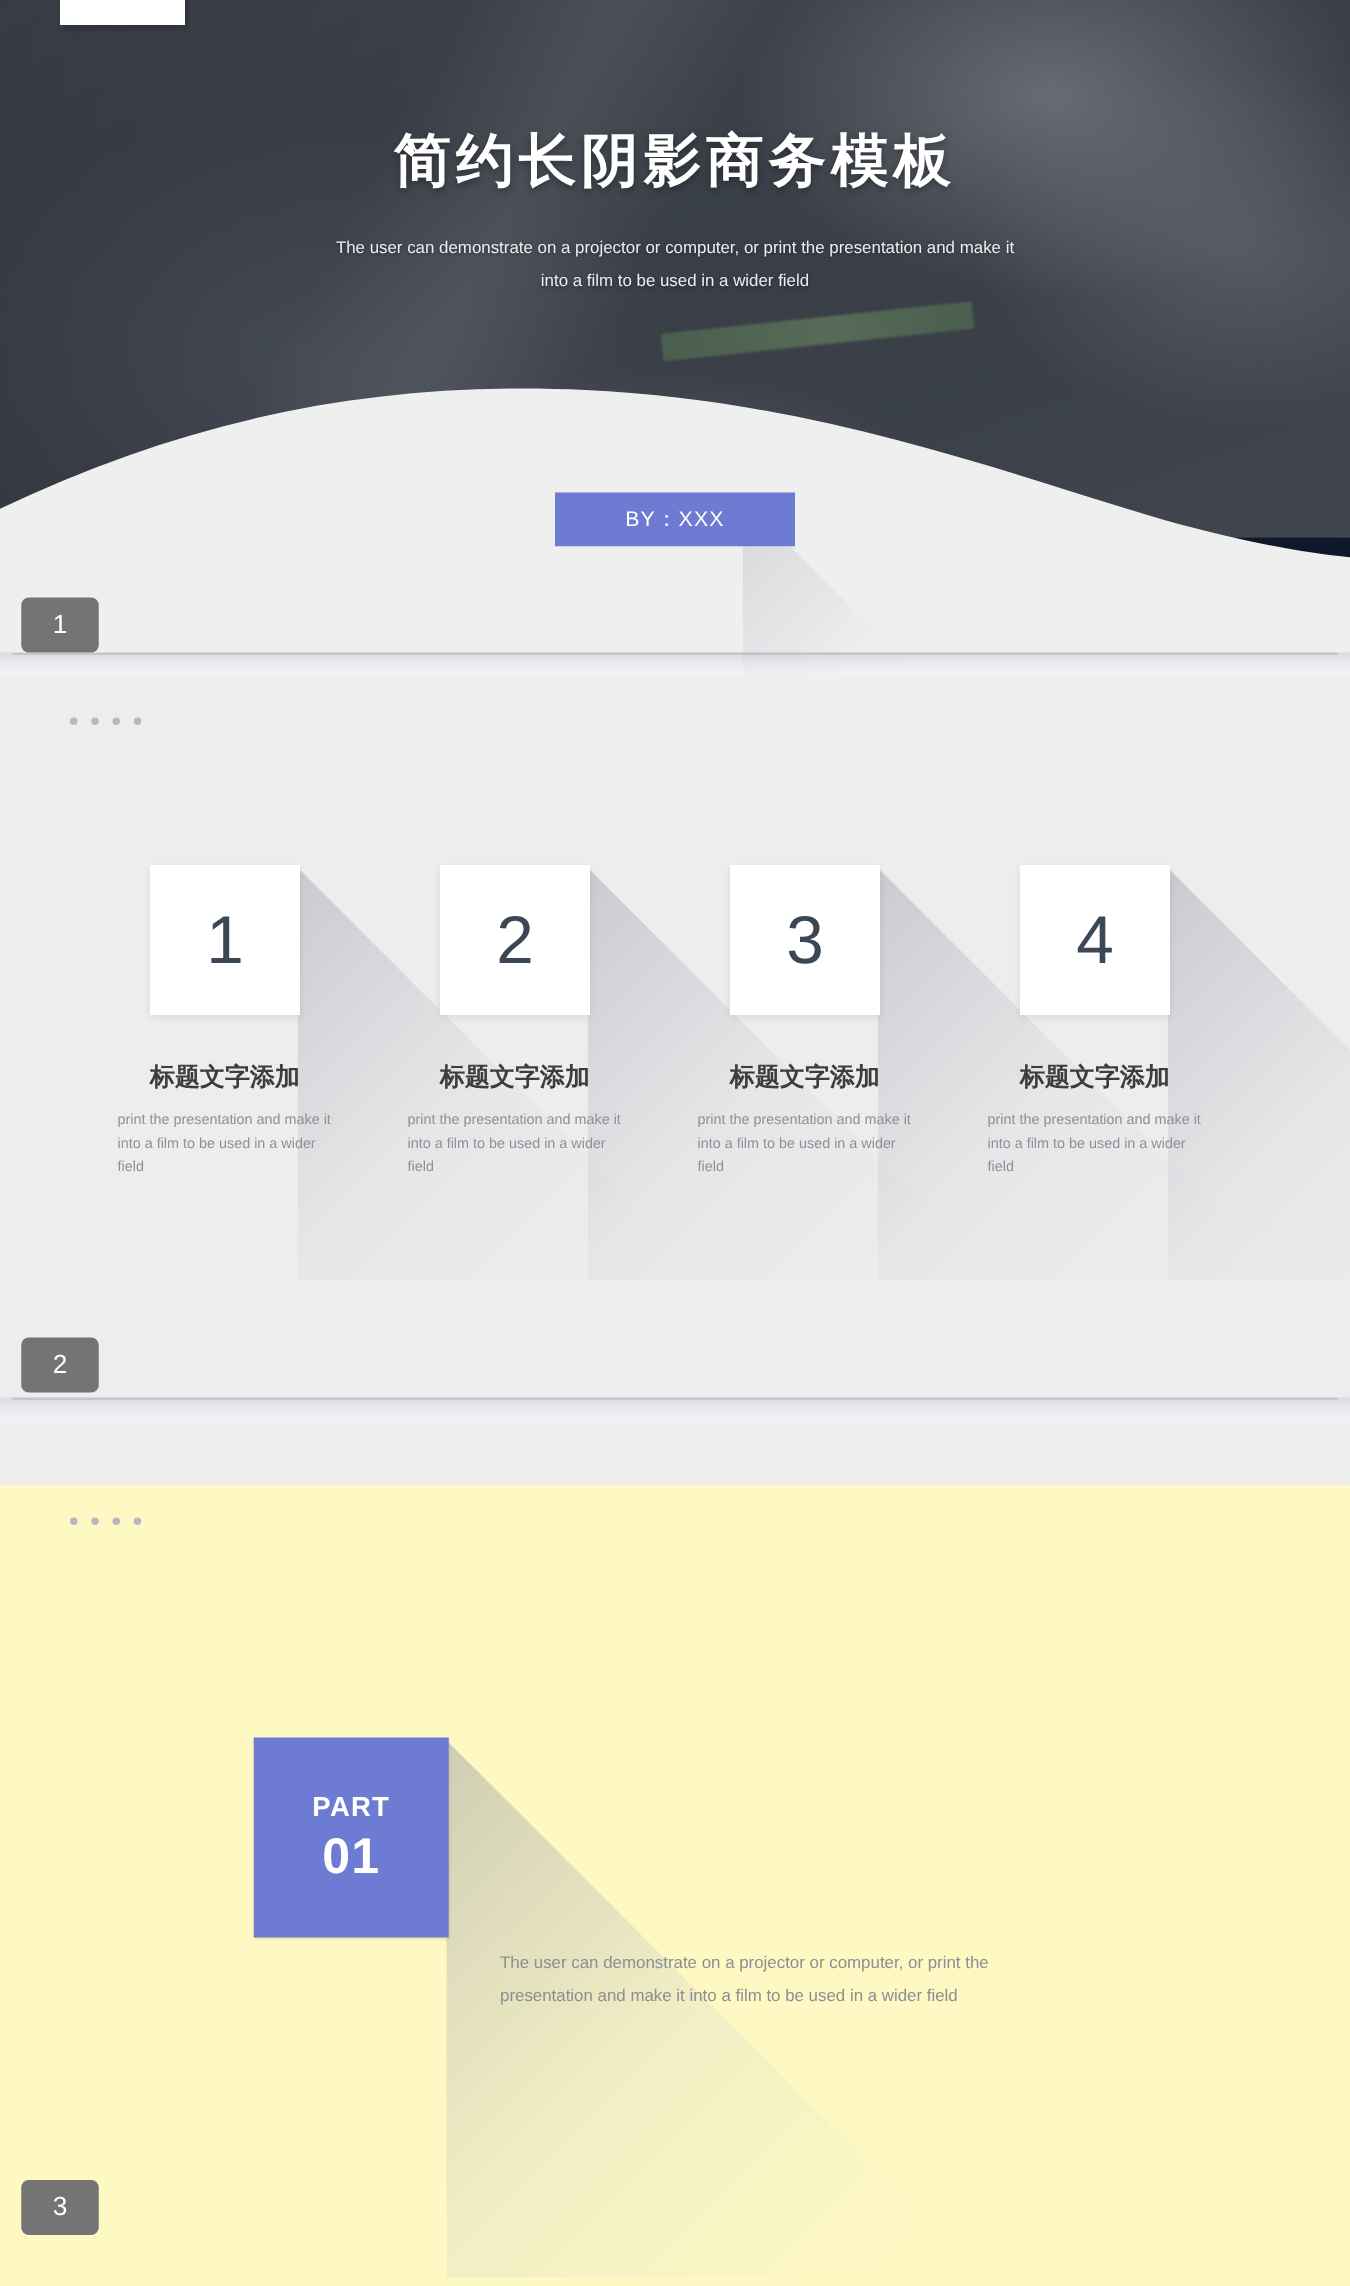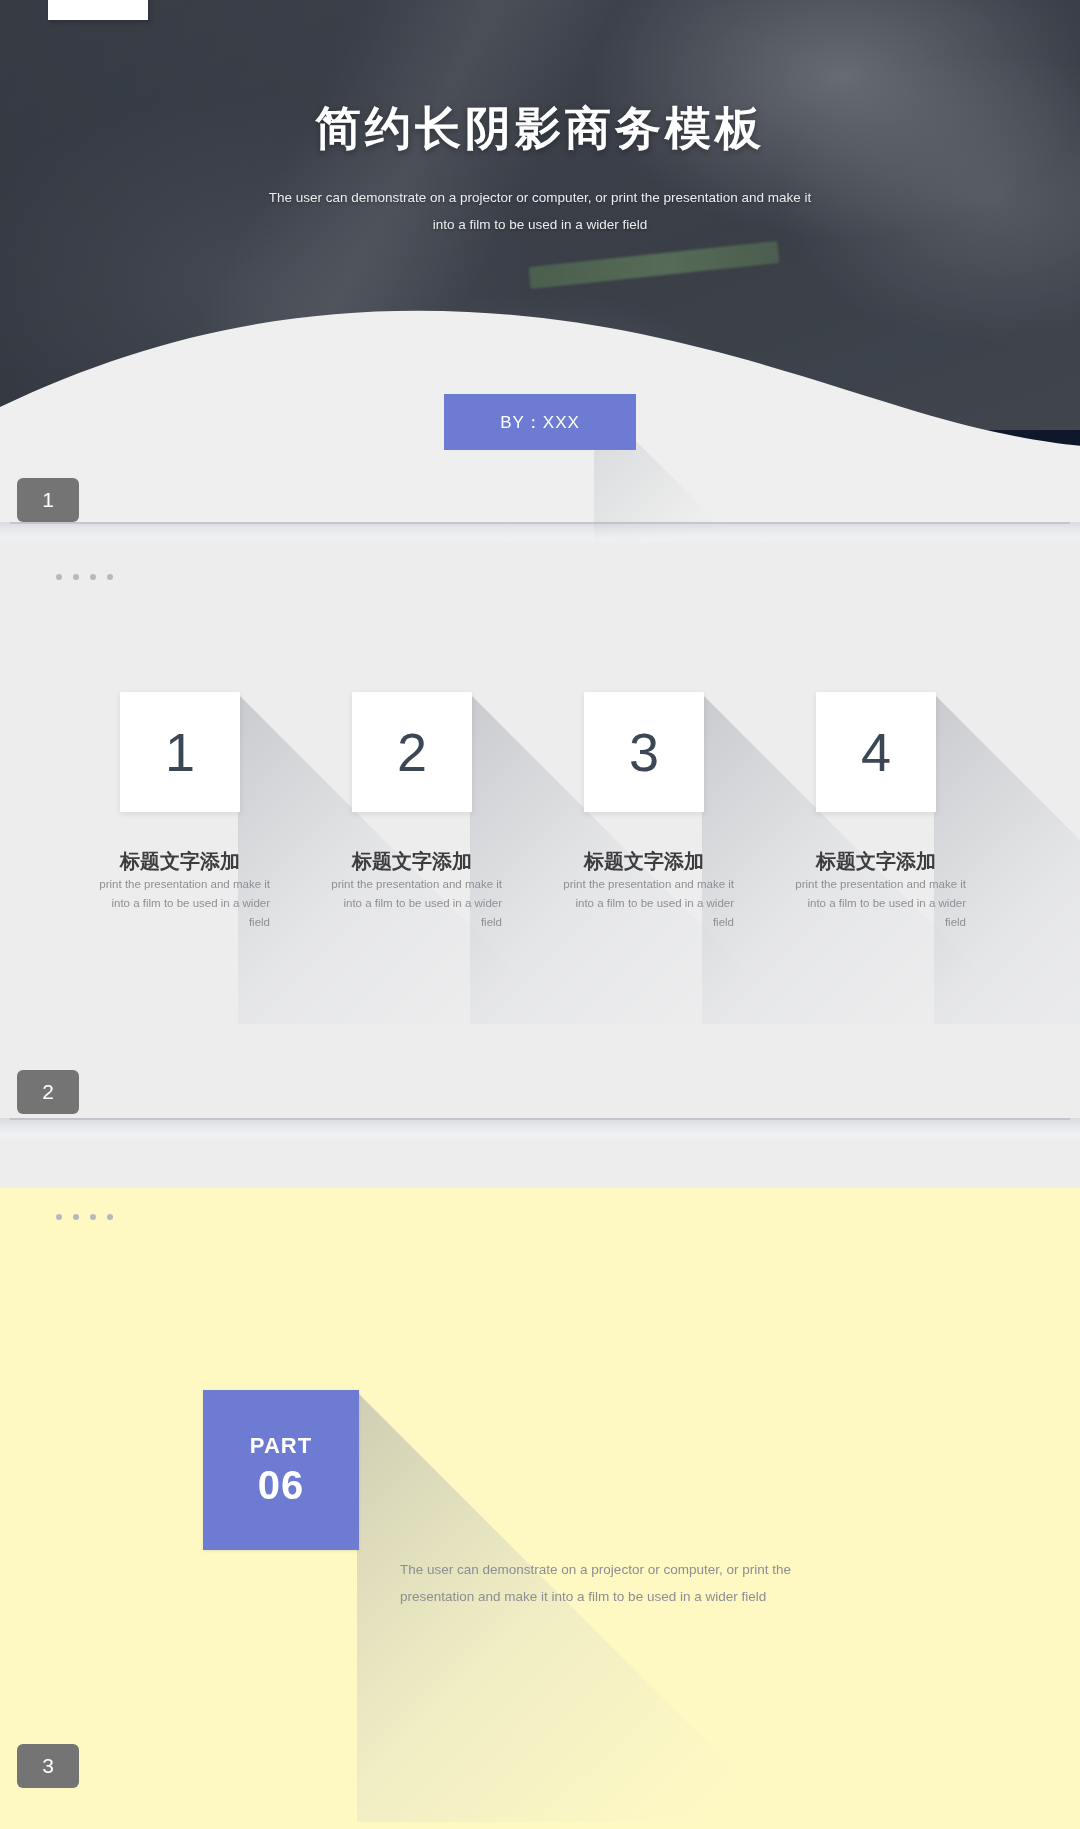--- a/index.html
+++ b/index.html
@@ -111,21 +111,21 @@
 
   .by-wrap {
     position: absolute;
     left: 444px;
     top: 394px;
     z-index: 7;
   }
   .by-btn {
     position: relative;
     width: 192px;
-    height: 56px;
+    height: 43px;
     background: #6d7bd2;
     color: #fff;
     font-size: 17px;
     letter-spacing: 1px;
     display: flex;
     align-items: center;
     justify-content: center;
     z-index: 2;
   }
   .by-shadow {
@@ -249,26 +249,26 @@
   .card-title {
     margin-top: 36px;
     font-size: 20px;
     font-weight: 700;
     color: #3d3d3f;
     white-space: nowrap;
     position: relative;
     z-index: 4;
   }
   .card-desc {
-    margin-top: 0;
+    margin-top: 12px;
     font-size: 11.5px;
     line-height: 1.65;
     color: #8e9095;
     width: 176px;
-    text-align: right;
+    text-align: left;
     margin-left: -26px;
     position: relative;
     z-index: 4;
   }
 
   
   .slide3 {
     position: relative;
     width: 1080px;
     height: 641px;
@@ -415,21 +415,21 @@
       <i></i>
       <i></i>
       <i></i>
     </div>
 
     <div class="part-stage">
       <div class="part-longshadow"></div>
 
       <div class="part-block">
         <div class="part-word">PART</div>
-        <div class="part-num">06</div>
+        <div class="part-num">01</div>
       </div>
 
       <div class="part-text">
         <div class="part-desc">The user can demonstrate on a projector or computer, or print the presentation and make it into a film to be used in a wider field</div>
       </div>
     </div>
 
     <div class="page-badge" style="top:556px;">3</div>
   </section>
 

